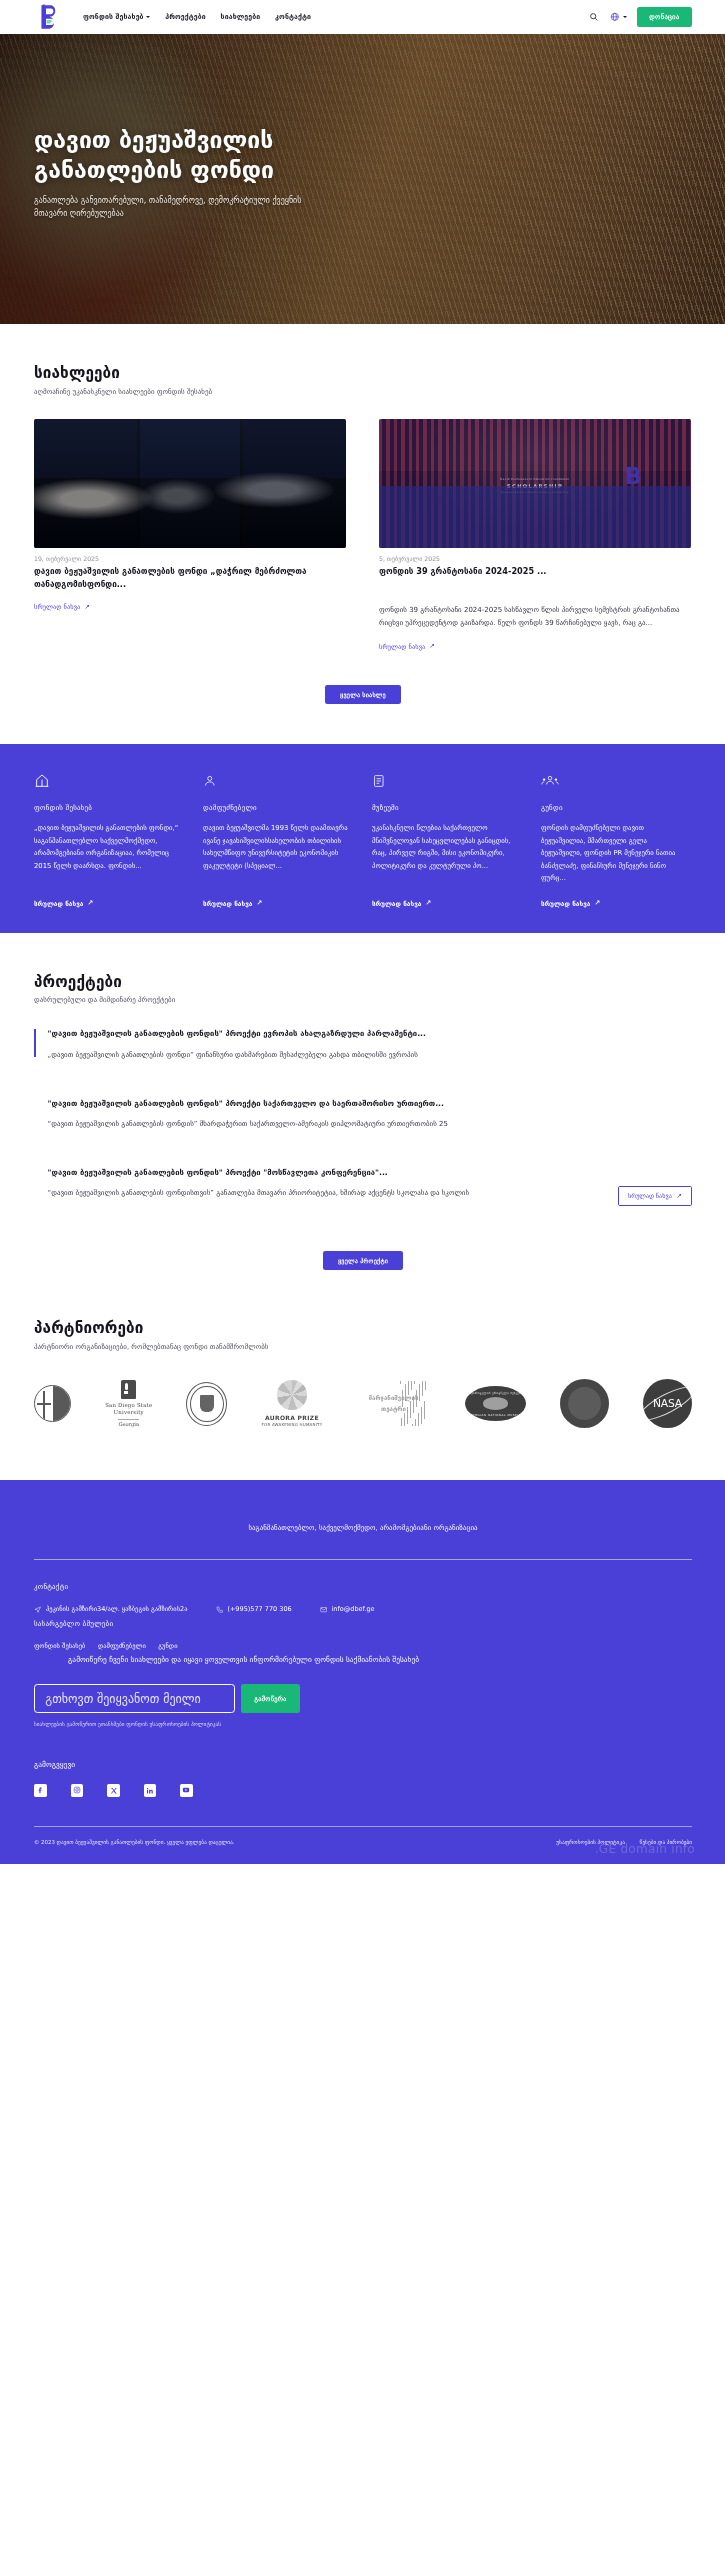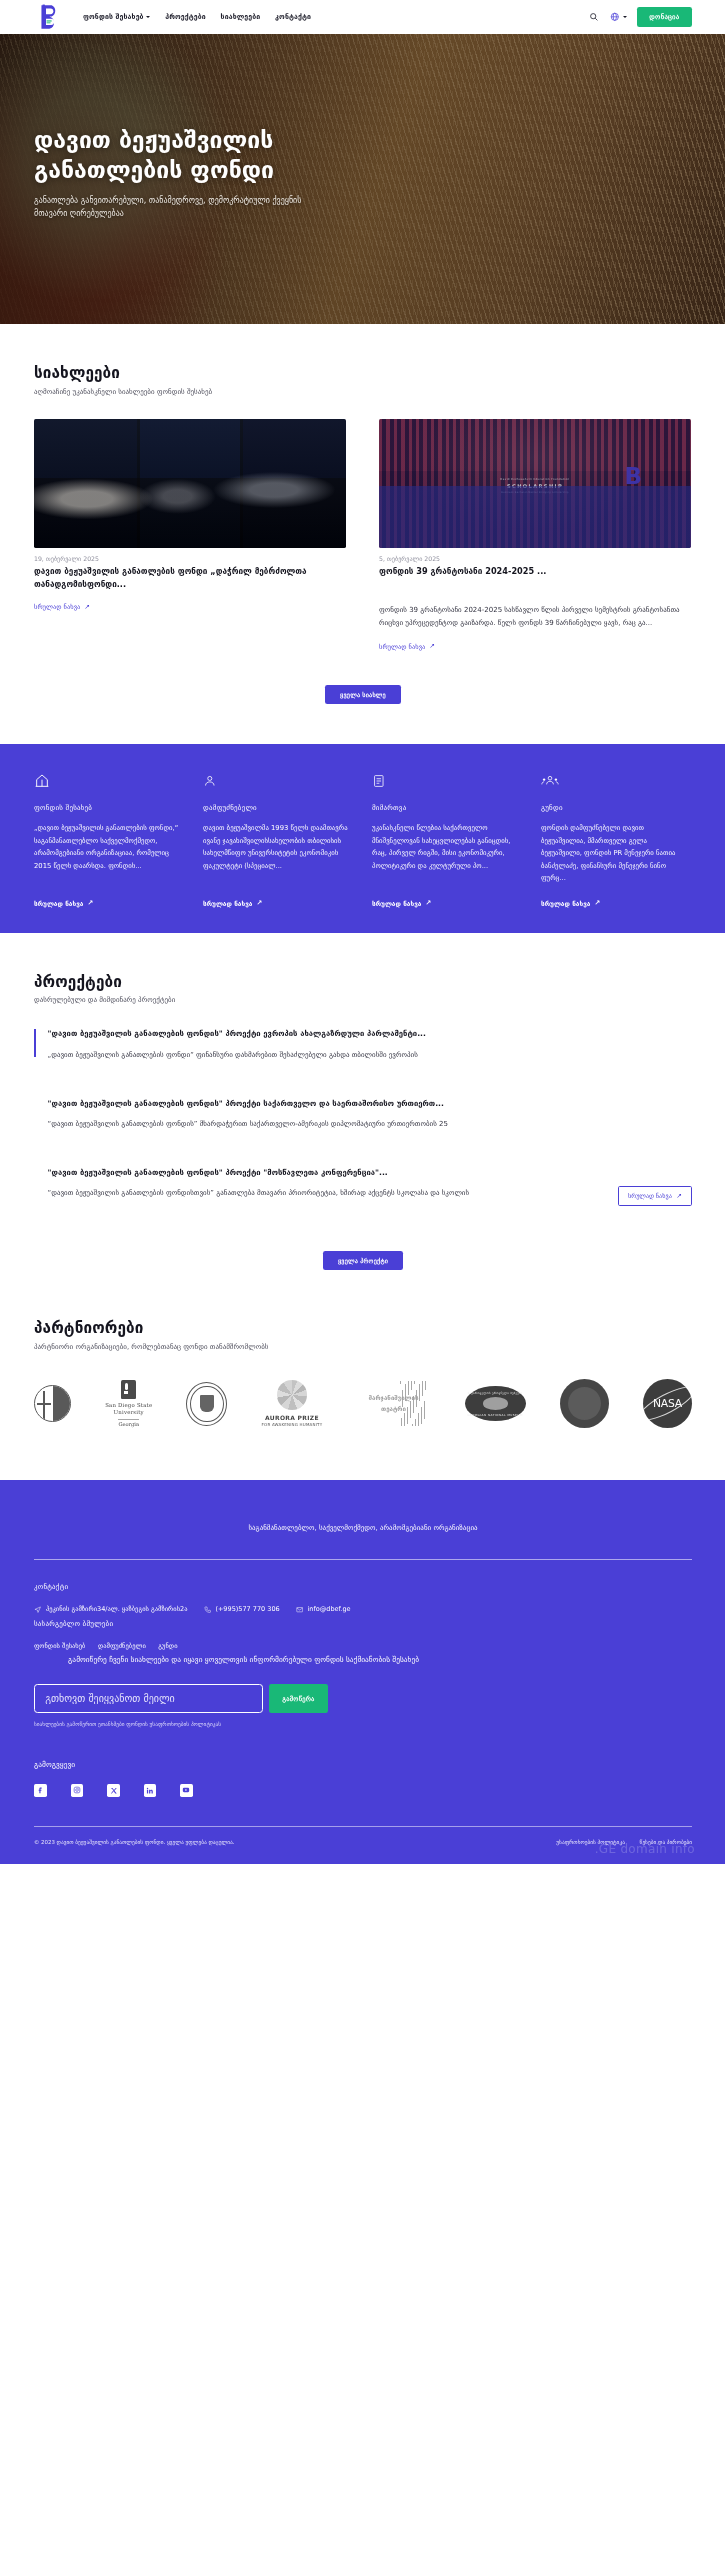--- a/index.html
+++ b/index.html
@@ -183,29 +183,29 @@
   .child .in{ width:33px;height:33px;border-radius:50%;background:#3f3f3f;}
   .nasa{ width:49px;height:49px;border-radius:50%;background:#1c1c1c;display:flex;align-items:center;justify-content:center;position:relative;overflow:hidden;}
   .nasa .nt{ color:#fff;font-weight:400;font-size:10.8px;letter-spacing:-0.3px;font-family:"DejaVu Sans",sans-serif; z-index:2;}
   .nasa .orb{ position:absolute;width:62px;height:19px;border:0.9px solid #cfcfcf;border-radius:50%;transform:rotate(-28deg);}
 
   
   footer.site-footer{ background:#4a3fd6; width:726px; color:#fff; padding:42px 0 0; }
   .f-tag{ font-size:7px; line-height:1.9; text-align:center; margin:0 auto; max-width:317px; }
   .f-rule{ height:0.6px; background:rgba(255,255,255,.55); margin:24px 0 23px; }
   .f-h{ font-size:7px; letter-spacing:0.2px; }
-  .f-contact{ display:flex; align-items:center; gap:16px; margin-top:14.7px; flex-wrap:wrap; }
+  .f-contact{ display:flex; align-items:center; gap:28px; margin-top:14.7px; flex-wrap:wrap; }
   .f-ci{ display:flex; align-items:center; gap:4.5px; font-size:6.5px; }
   .f-links{ display:flex; gap:12.5px; margin-top:13.6px; font-size:6.5px; }
   .f-links span{ cursor:pointer; }
   .f-news-txt{ font-size:7.4px; line-height:1.9; margin-top:3px; max-width:385px;text-align:right; }
   .f-form{ display:flex; gap:5.7px; margin-top:17px; }
   .f-input{
-    width:229px; height:29.5px; background:transparent; border:0.6px solid #fff; border-radius:3.4px;
-    color:#fff; font-size:10px; padding:0 10.2px; font-family:inherit;
+    width:201px; height:29.5px; background:transparent; border:0.6px solid #fff; border-radius:3.4px;
+    color:#fff; font-size:12px; padding:0 10.2px; font-family:inherit;
   }
   .f-input::placeholder{ color:#e4e2fb; }
   .f-submit{
     background:#19b877; border:none; color:#fff; font-size:6.5px; font-weight:700;
     padding:0 13.6px; border-radius:2.3px; cursor:pointer; letter-spacing:0.2px;
   }
   .f-note{ font-size:5.4px; color:#ddd9fb; margin-top:8px; }
   .f-social-h{ font-size:7.4px; margin-top:33px; }
   .f-social{ display:flex; gap:24px; margin-top:14.7px; }
   .sicon{ width:12.5px;height:12.5px;background:#fff;border-radius:1.7px;display:flex;align-items:center;justify-content:center;cursor:pointer;}
@@ -359,21 +359,21 @@
 
       <div class="feat">
         <div class="feat-icon">
           <svg width="13.6" height="16" viewBox="0 0 24 24" fill="none" stroke="#fff" stroke-width="1.4">
             <rect x="4.5" y="2.5" width="15" height="19" rx="1.5"></rect>
             <line x1="8" y1="8" x2="16" y2="8"></line>
               <line x1="8" y1="12" x2="16" y2="12"></line>
               <line x1="8" y1="16" x2="13" y2="16"></line>
           </svg>
         </div>
-        <div class="feat-title">მიმართვა</div>
+        <div class="feat-title">მუზეუმი</div>
         <p class="feat-text">უკანასკნელი წლებია საქართველო მნიშვნელოვან სახეცვლილებას განიცდის, რაც, პირველ რიგში, მისი ეკონომიკური, პოლიტიკური და კულტურული პო...</p>
         <div class="feat-link">
           <span>სრულად ნახვა</span>
           <span class="arrow-ne">↗</span>
         </div>
       </div>
 
       <div class="feat">
         <div class="feat-icon">
           <svg width="18" height="16" viewBox="0 0 32 24" fill="none" stroke="#fff" stroke-width="1.4">

